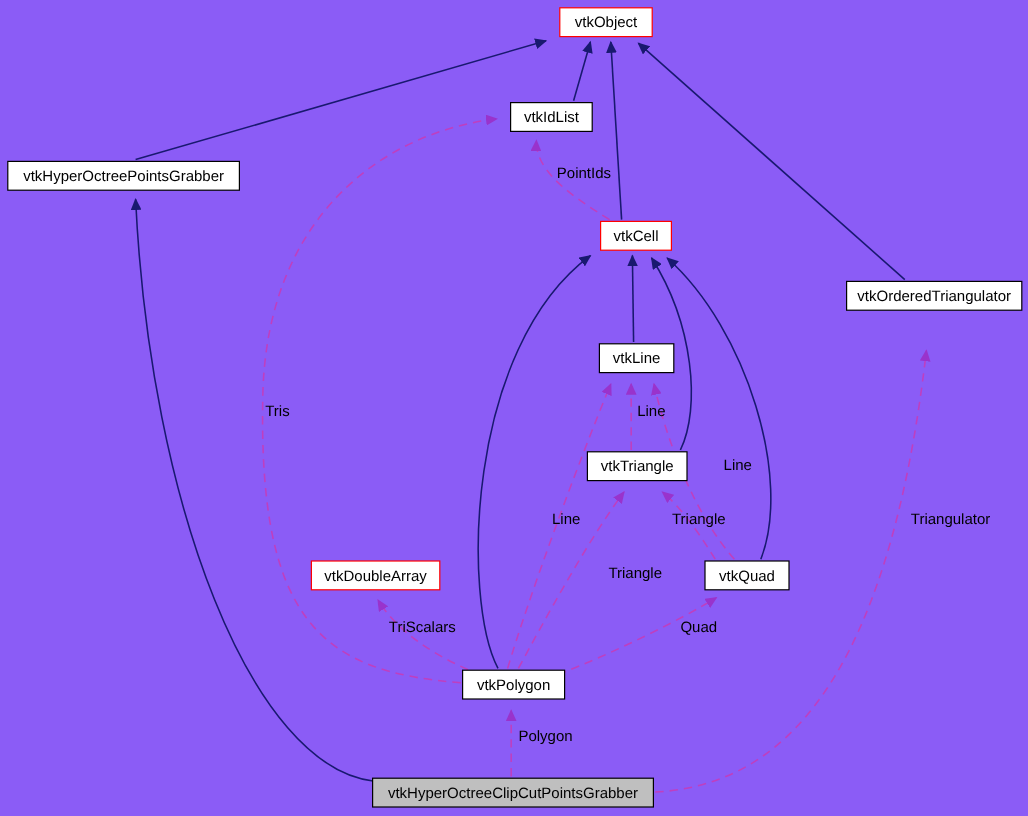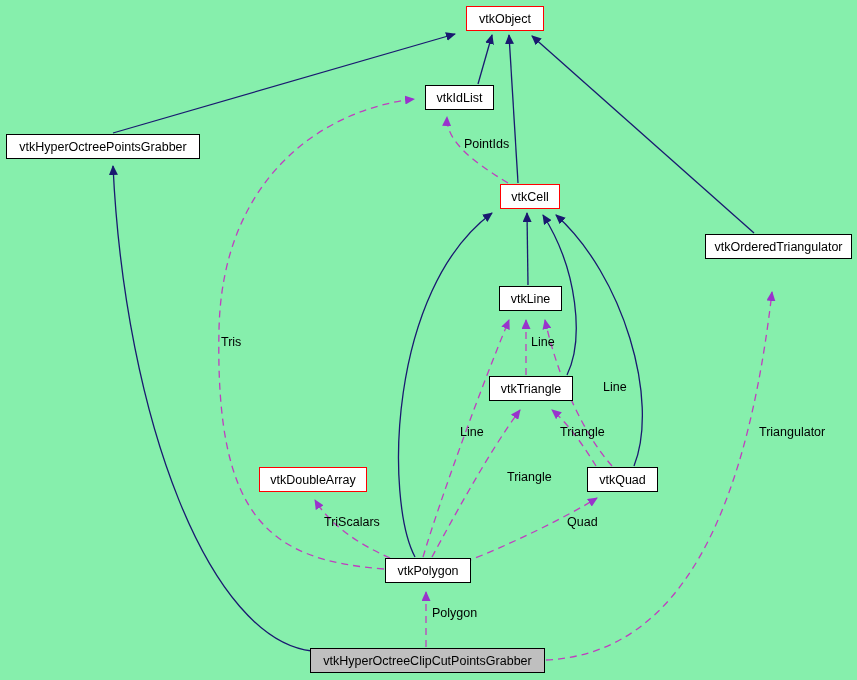--- a/index.html
+++ b/index.html
@@ -4,21 +4,21 @@
 <style>
   html, body {
     margin: 0;
     padding: 0;
     background: #ffffff;
   }
   #diagram-root {
     position: relative;
     width: 857px;
     height: 680px;
-    background: #86efac;
+    background: #8b5cf6;
     font-family: "Liberation Sans", sans-serif;
     overflow: hidden;
   }
   svg.edge-layer {
     position: absolute;
     left: 0;
     top: 0;
     width: 857px;
     height: 680px;
   }

